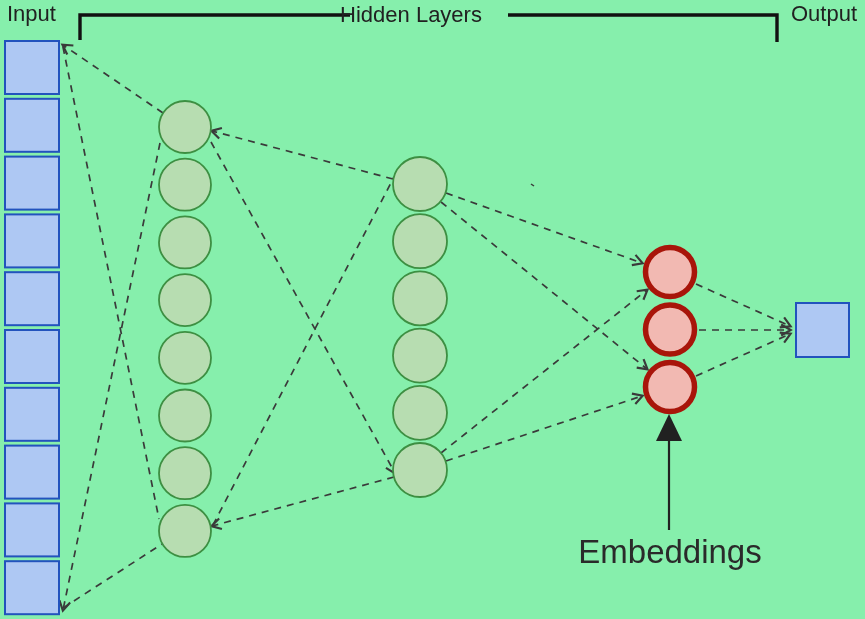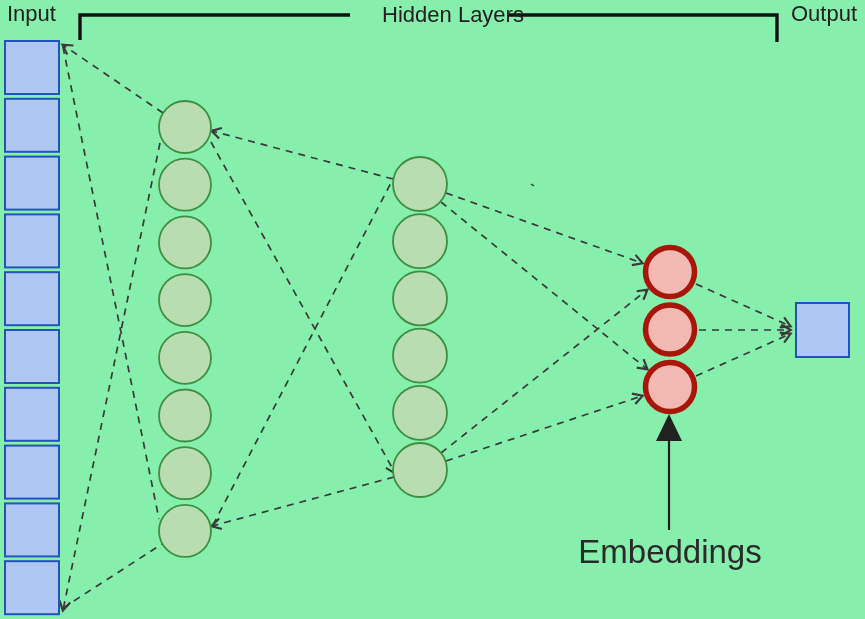--- a/index.html
+++ b/index.html
@@ -12,21 +12,21 @@
   }
   .canvas svg{position:absolute;left:0;top:0;}
   .lbl{
     position:absolute;
     color:#212121;
     white-space:nowrap;
     line-height:1;
     user-select:none;
   }
   .lbl-input{left:7px;top:3px;font-size:22px;}
-  .lbl-hidden{left:453px;top:4px;font-size:22px;transform:translateX(-50%);}
+  .lbl-hidden{left:411px;top:4px;font-size:22px;transform:translateX(-50%);}
   .lbl-output{left:791px;top:3px;font-size:22px;}
   .lbl-embeddings{left:670px;top:535px;font-size:33px;color:#2a2a2a;transform:translateX(-50%);}
 </style>
 </head>
 <body>
 
 <div class="canvas">
   <svg id="net-svg" width="865" height="619" viewBox="0 0 865 619">
       <defs>
         <marker id="arrow" viewBox="0 0 10 10" refX="7.5" refY="5" markerWidth="8" markerHeight="8" orient="auto">

